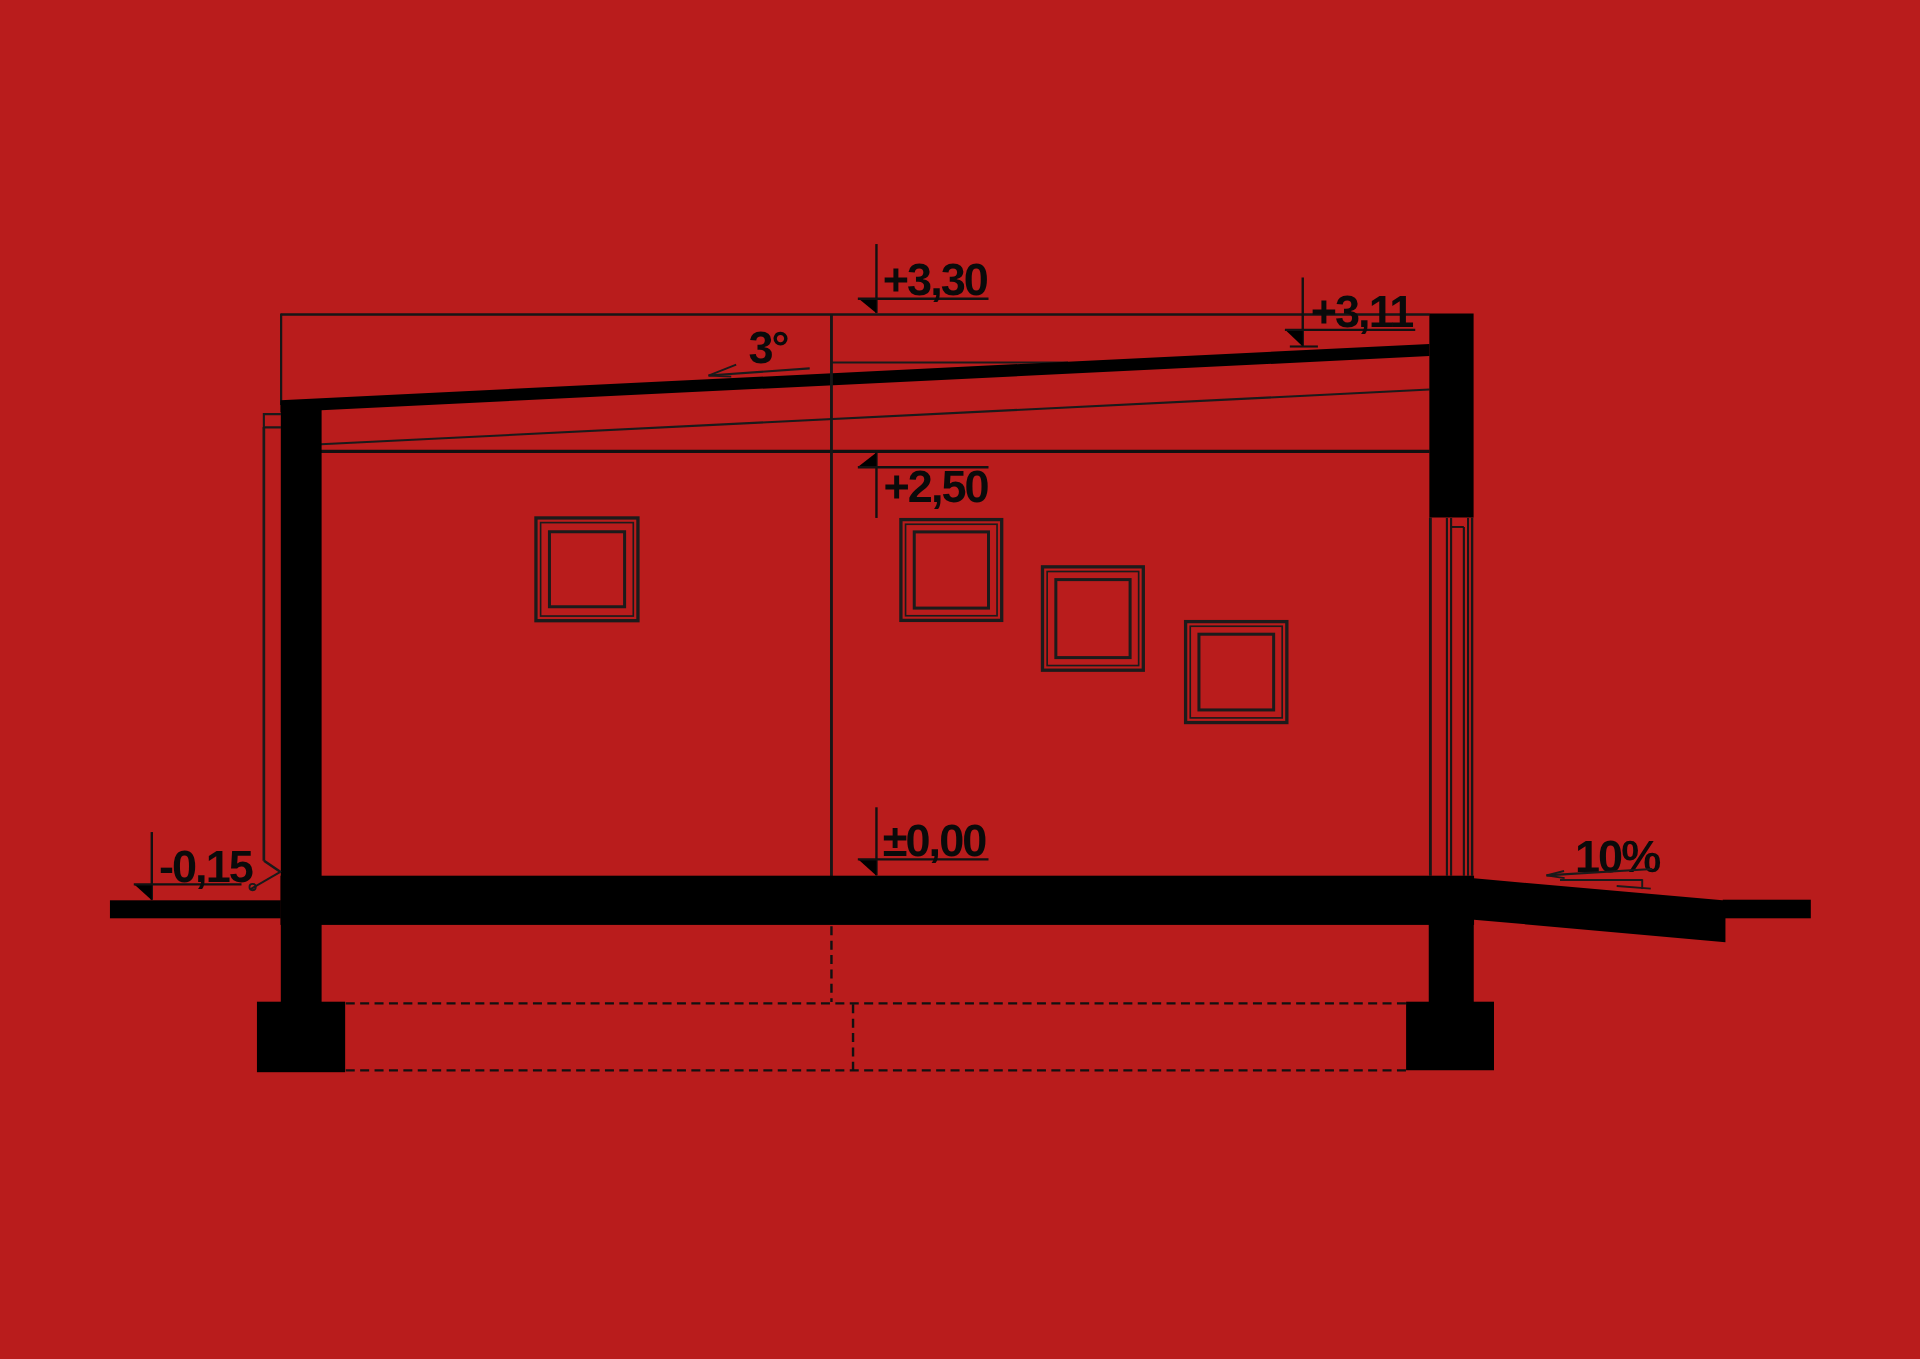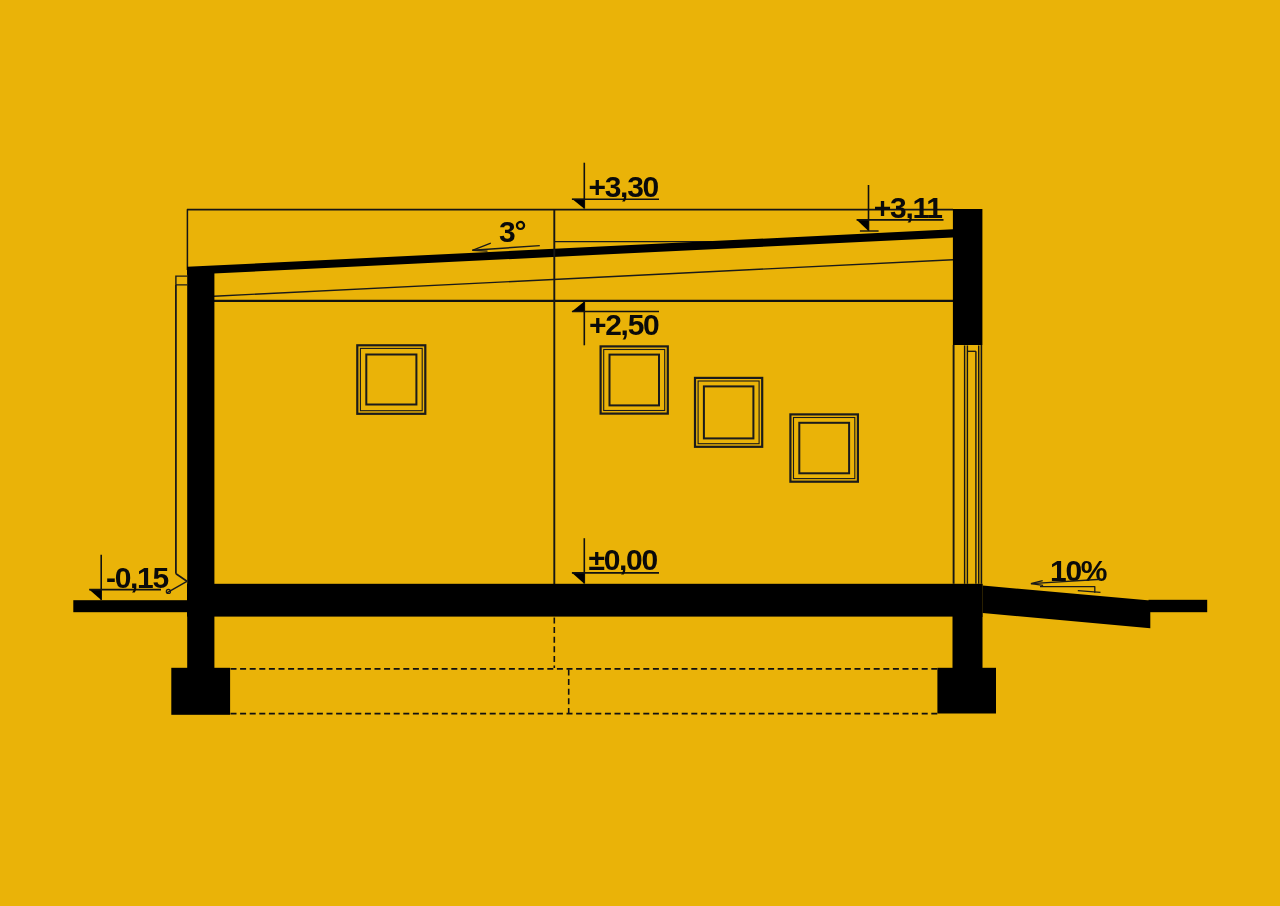--- a/index.html
+++ b/index.html
@@ -1,16 +1,16 @@
 <!DOCTYPE html>
 <html><head>
 <meta charset="utf-8">
 <style>
   html,body{margin:0;padding:0;background:#ffffff;}
-  .page{position:relative;width:1280px;height:906px;background:#eab308;overflow:hidden;}
+  .page{position:relative;width:1280px;height:906px;background:#b91c1c;overflow:hidden;}
   svg{position:absolute;left:0;top:0;}
   text{font-family:"Liberation Sans",sans-serif;font-weight:bold;fill:#0a0a0a;}
 </style>
 </head>
 <body>
 <div class="page">
 <svg width="1280" height="906" viewBox="0 0 1280 906">
 
   <path d="M187,209.6 H953" stroke="#161616" stroke-width="1.7" fill="none"></path>
 

